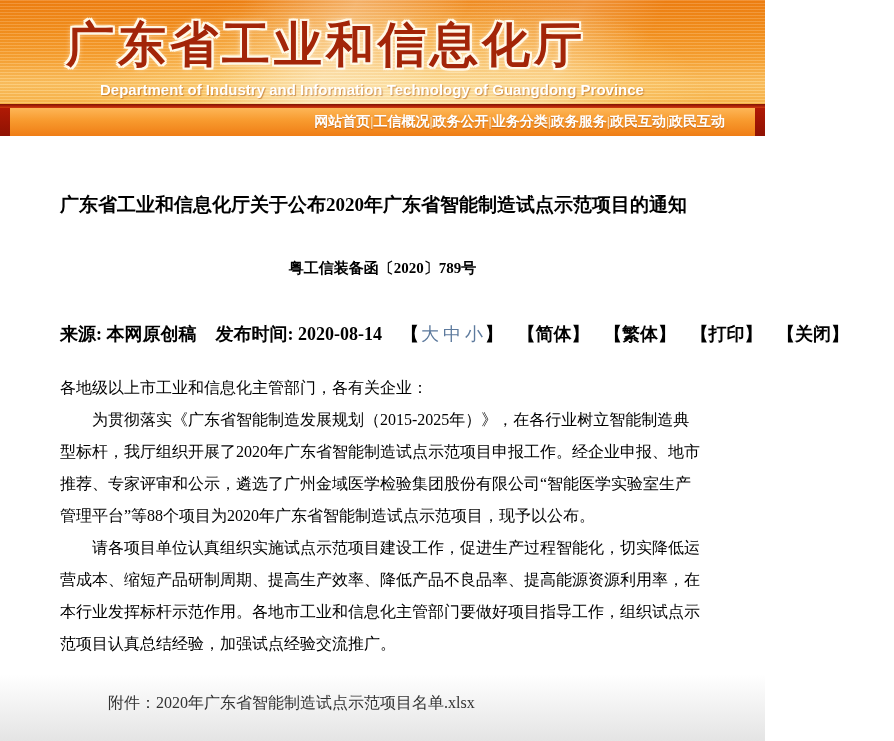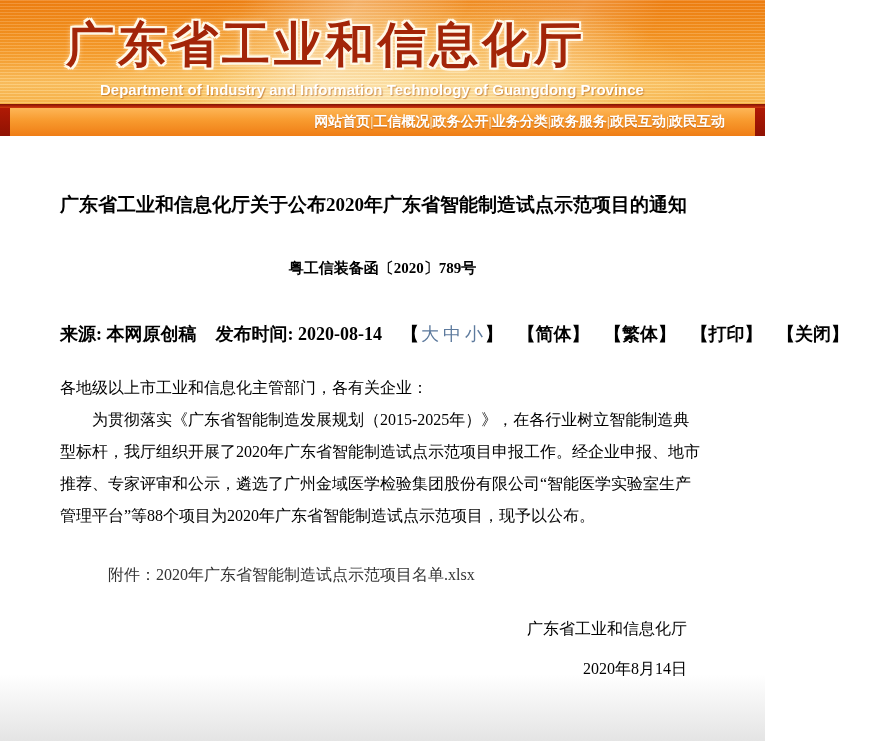--- a/index.html
+++ b/index.html
@@ -169,19 +169,20 @@
       <span><span>【</span><a class="size-option">大</a><a class="size-option">中</a><a class="size-option">小</a><span>】</span></span>
       <span class="action">【简体】</span>
       <span class="action">【繁体】</span>
       <span class="action">【打印】</span>
       <span class="action">【关闭】</span>
     </div>
 
     <div class="body-text">
       <p class="salutation">各地级以上市工业和信息化主管部门，各有关企业：</p>
       <p class="para">为贯彻落实《广东省智能制造发展规划（2015-2025年）》，在各行业树立智能制造典型标杆，我厅组织开展了2020年广东省智能制造试点示范项目申报工作。经企业申报、地市推荐、专家评审和公示，遴选了广州金域医学检验集团股份有限公司“智能医学实验室生产管理平台”等88个项目为2020年广东省智能制造试点示范项目，现予以公布。</p>
+      <p class="para">请各项目单位认真组织实施试点示范项目建设工作，促进生产过程智能化，切实降低运营成本、缩短产品研制周期、提高生产效率、降低产品不良品率、提高能源资源利用率，在本行业发挥标杆示范作用。各地市工业和信息化主管部门要做好项目指导工作，组织试点示范项目认真总结经验，加强试点经验交流推广。</p>
       <p class="attachment-row"><a class="attachment-link">附件：2020年广东省智能制造试点示范项目名单.xlsx</a></p>
       <p class="signature">广东省工业和信息化厅</p>
       <p class="sign-date">2020年8月14日</p>
     </div>
   </main>
 
 </div>
 
 </body></html>

